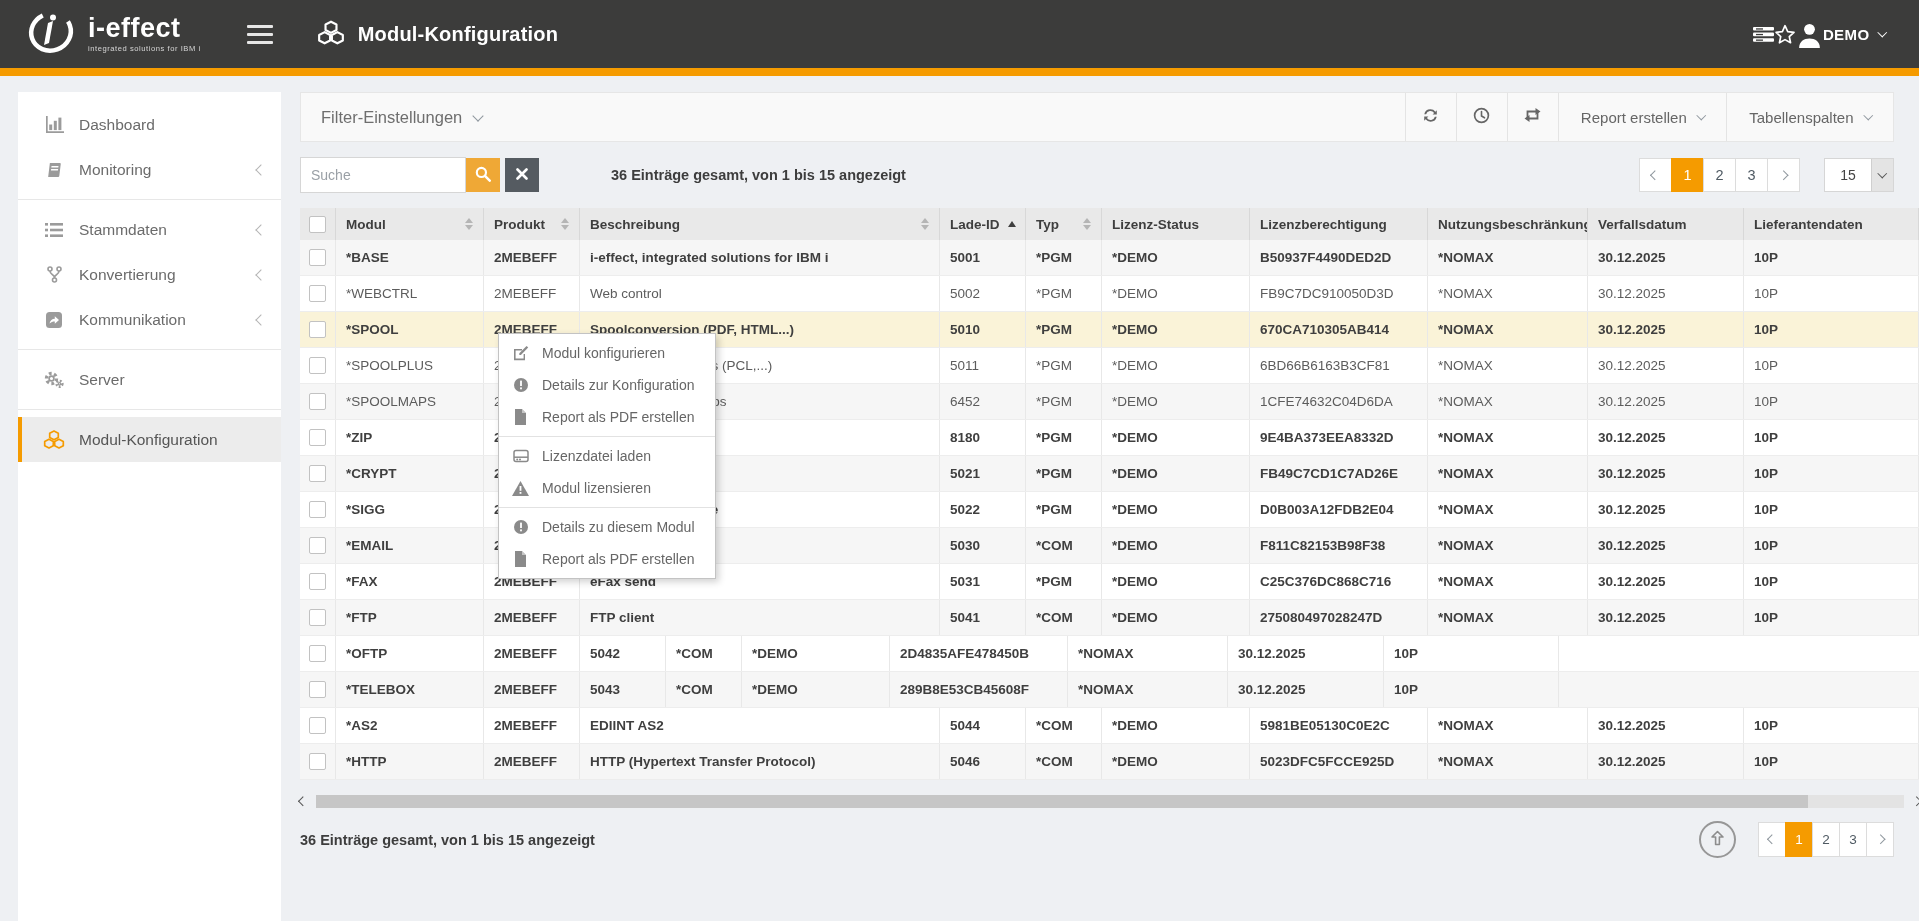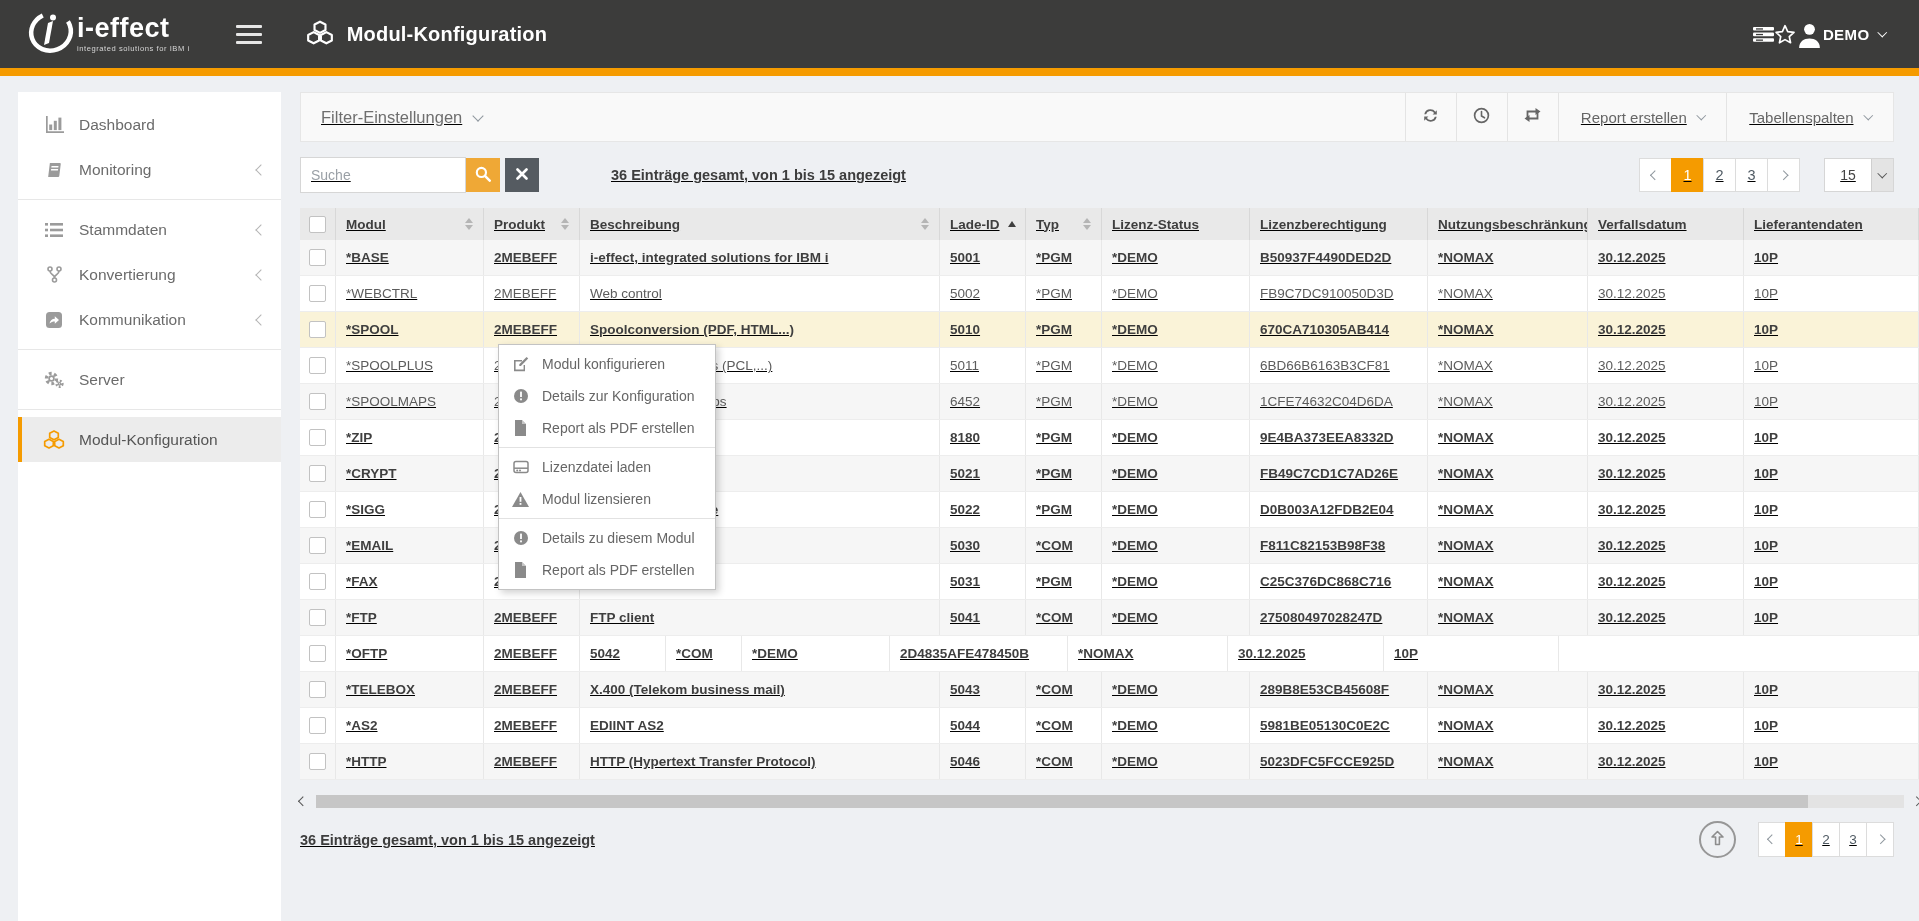--- a/index.html
+++ b/index.html
@@ -4,42 +4,42 @@
 <style>
   html,body{margin:0;padding:0;}
   body{
     width:1919px;height:921px;position:relative;overflow:hidden;
     background:#eef0f3;font-family:"Liberation Sans",sans-serif;
     -webkit-font-smoothing:antialiased;
   }
   .spacer{flex:1;}
   
   .topbar{height:68px;background:var(--header-bg,#3c3c3b);display:flex;align-items:center;color:#fff;}
-  .logo-block{margin-left:26px;display:flex;align-items:center;gap:1px;cursor:pointer;}
+  .logo-block{margin-left:26px;display:flex;align-items:center;gap:12px;cursor:pointer;}
   .logo-texts{display:flex;flex-direction:column;line-height:1;}
   .logo-title{font-size:27px;font-weight:700;letter-spacing:.5px;}
   .logo-tagline{font-size:7.6px;color:#d6d6d6;letter-spacing:.55px;margin-top:3px;}
   .hamburger{margin-left:46px;width:26px;display:flex;flex-direction:column;gap:5px;cursor:pointer;}
   .hamburger i{display:block;height:3px;background:#e6e6e6;border-radius:1px;}
   .page-title-block{margin-left:44px;display:flex;align-items:center;gap:13px;}
   .page-title{font-size:20px;font-weight:700;margin:0;letter-spacing:.2px;}
   .topbar-right{margin-left:auto;margin-right:34px;display:flex;align-items:center;}
   .tb-icon{display:flex;align-items:center;cursor:pointer;}
   .user-menu{display:flex;align-items:center;gap:9px;font-size:15px;font-weight:700;cursor:pointer;letter-spacing:.4px;}
   .accent-strip{height:8px;background:var(--accent,#f59b00);}
   
   .layout{display:flex;height:845px;}
   .sidebar{width:263px;margin-left:18px;margin-top:16px;background:#fff;padding-top:10px;flex:none;}
   .nav-item{height:45px;display:flex;align-items:center;padding:0 16px 0 24px;color:#6b6b6b;font-size:15.5px;cursor:pointer;}
   .nav-icon{width:24px;margin-right:13px;color:#9b9b9b;display:flex;align-items:center;justify-content:center;flex:none;}
   .nav-label{flex:1;}
   .nav-item.active{background:#ececec;border-left:4px solid var(--accent,#f59b00);padding-left:20px;color:#555;}
   .nav-item.active .nav-icon{color:var(--accent,#f59b00);}
   .nav-divider{height:1px;background:#e7e7e7;margin:7px 0;}
-  .main{flex:1;padding:16px 0 0 19px;min-width:0;text-decoration:underline;}
+  .main{flex:1;padding:16px 0 0 19px;min-width:0;}
   
   .filterbar{height:50px;width:1594px;background:#f9f9f9;border:1px solid #e6e6e6;display:flex;align-items:stretch;box-sizing:border-box;}
   .filter-left{display:flex;align-items:center;gap:12px;padding-left:20px;color:#6e6e6e;font-size:16.5px;flex:1;cursor:pointer;}
   .fb-right{display:flex;align-items:stretch;}
   .fb-sep{width:1px;background:#e4e4e4;}
   .fb-btn{display:flex;align-items:center;justify-content:center;width:50px;color:#666;cursor:pointer;}
   .fb-btn.lbl{width:auto;padding:0 22px;gap:11px;font-size:15px;}
   
   .search-row{margin-top:16px;width:1594px;display:flex;align-items:center;height:34px;}
   .search-input{width:144px;height:34px;border:1px solid #d6d6d6;background:#fff;padding:0 10px;font-size:14px;color:#555;outline:none;box-sizing:content-box;font-family:"Liberation Sans",sans-serif;}
@@ -82,21 +82,21 @@
   .chev.sm{width:5.5px;height:5.5px;}
   
   .hscroll{width:1619px;margin-top:13px;height:16px;display:flex;align-items:center;}
   .hs-track{flex:1;height:13px;background:#e3e3e3;margin:0 9px;position:relative;}
   .hs-thumb{position:absolute;left:0;top:0;height:13px;width:94%;background:#c6c6c6;cursor:grab;}
   
   .bottom-row{width:1594px;margin-top:12px;display:flex;align-items:center;}
   .bottom-summary{font-weight:700;font-size:14.5px;color:#3d3d3d;}
   .up-btn{width:37px;height:37px;border-radius:50%;border:2px solid #979797;background:transparent;color:#8d8d8d;display:flex;align-items:center;justify-content:center;margin-right:22px;cursor:pointer;}
   
-  .ctx{position:absolute;left:498px;top:344px;width:216px;background:#fff;border:1px solid #c3c3c3;box-shadow:3px 3px 7px rgba(0,0,0,.18);padding:3px 0;z-index:10;}
+  .ctx{position:absolute;left:498px;top:333px;width:216px;background:#fff;border:1px solid #c3c3c3;box-shadow:3px 3px 7px rgba(0,0,0,.18);padding:3px 0;z-index:10;}
   .ctx-item{height:32px;display:flex;align-items:center;gap:13px;padding:0 13px;font-size:14px;color:#666;cursor:pointer;white-space:nowrap;}
   .ctx-icon{width:17px;display:flex;align-items:center;justify-content:center;color:#8a8a8a;flex:none;}
   .ctx-div{height:1px;background:#e2e2e2;margin:3px 0;}
 </style>
 </head>
 <body style="--accent: #f59b00; --header-bg: #3c3c3b; --search-btn: #efa836; --dark-btn: #555b61; --row-highlight: #faf3d8;">
 
 <div class="topbar">
   <div class="logo-block">
     <span>
@@ -573,21 +573,20 @@
             <div class="td" style="width: 160px;">*NOMAX</div>
             <div class="td" style="width: 156px;">30.12.2025</div>
             <div class="td" style="width: 175px;">10P</div>
           </div>
           <div class="trow stripe bold">
             <div class="td cbcell" style="width: 36px;">
               <span class="cb"></span>
             </div>
             <div class="td" style="width: 148px;">*TELEBOX</div>
             <div class="td" style="width: 96px;">2MEBEFF</div>
-            <div class="td" style="width: 360px;">X.400 (Telekom business mail)</div>
             <div class="td" style="width: 86px;">5043</div>
             <div class="td" style="width: 76px;">*COM</div>
             <div class="td" style="width: 148px;">*DEMO</div>
             <div class="td" style="width: 178px;">289B8E53CB45608F</div>
             <div class="td" style="width: 160px;">*NOMAX</div>
             <div class="td" style="width: 156px;">30.12.2025</div>
             <div class="td" style="width: 175px;">10P</div>
           </div>
           <div class="trow bold">
             <div class="td cbcell" style="width: 36px;">

